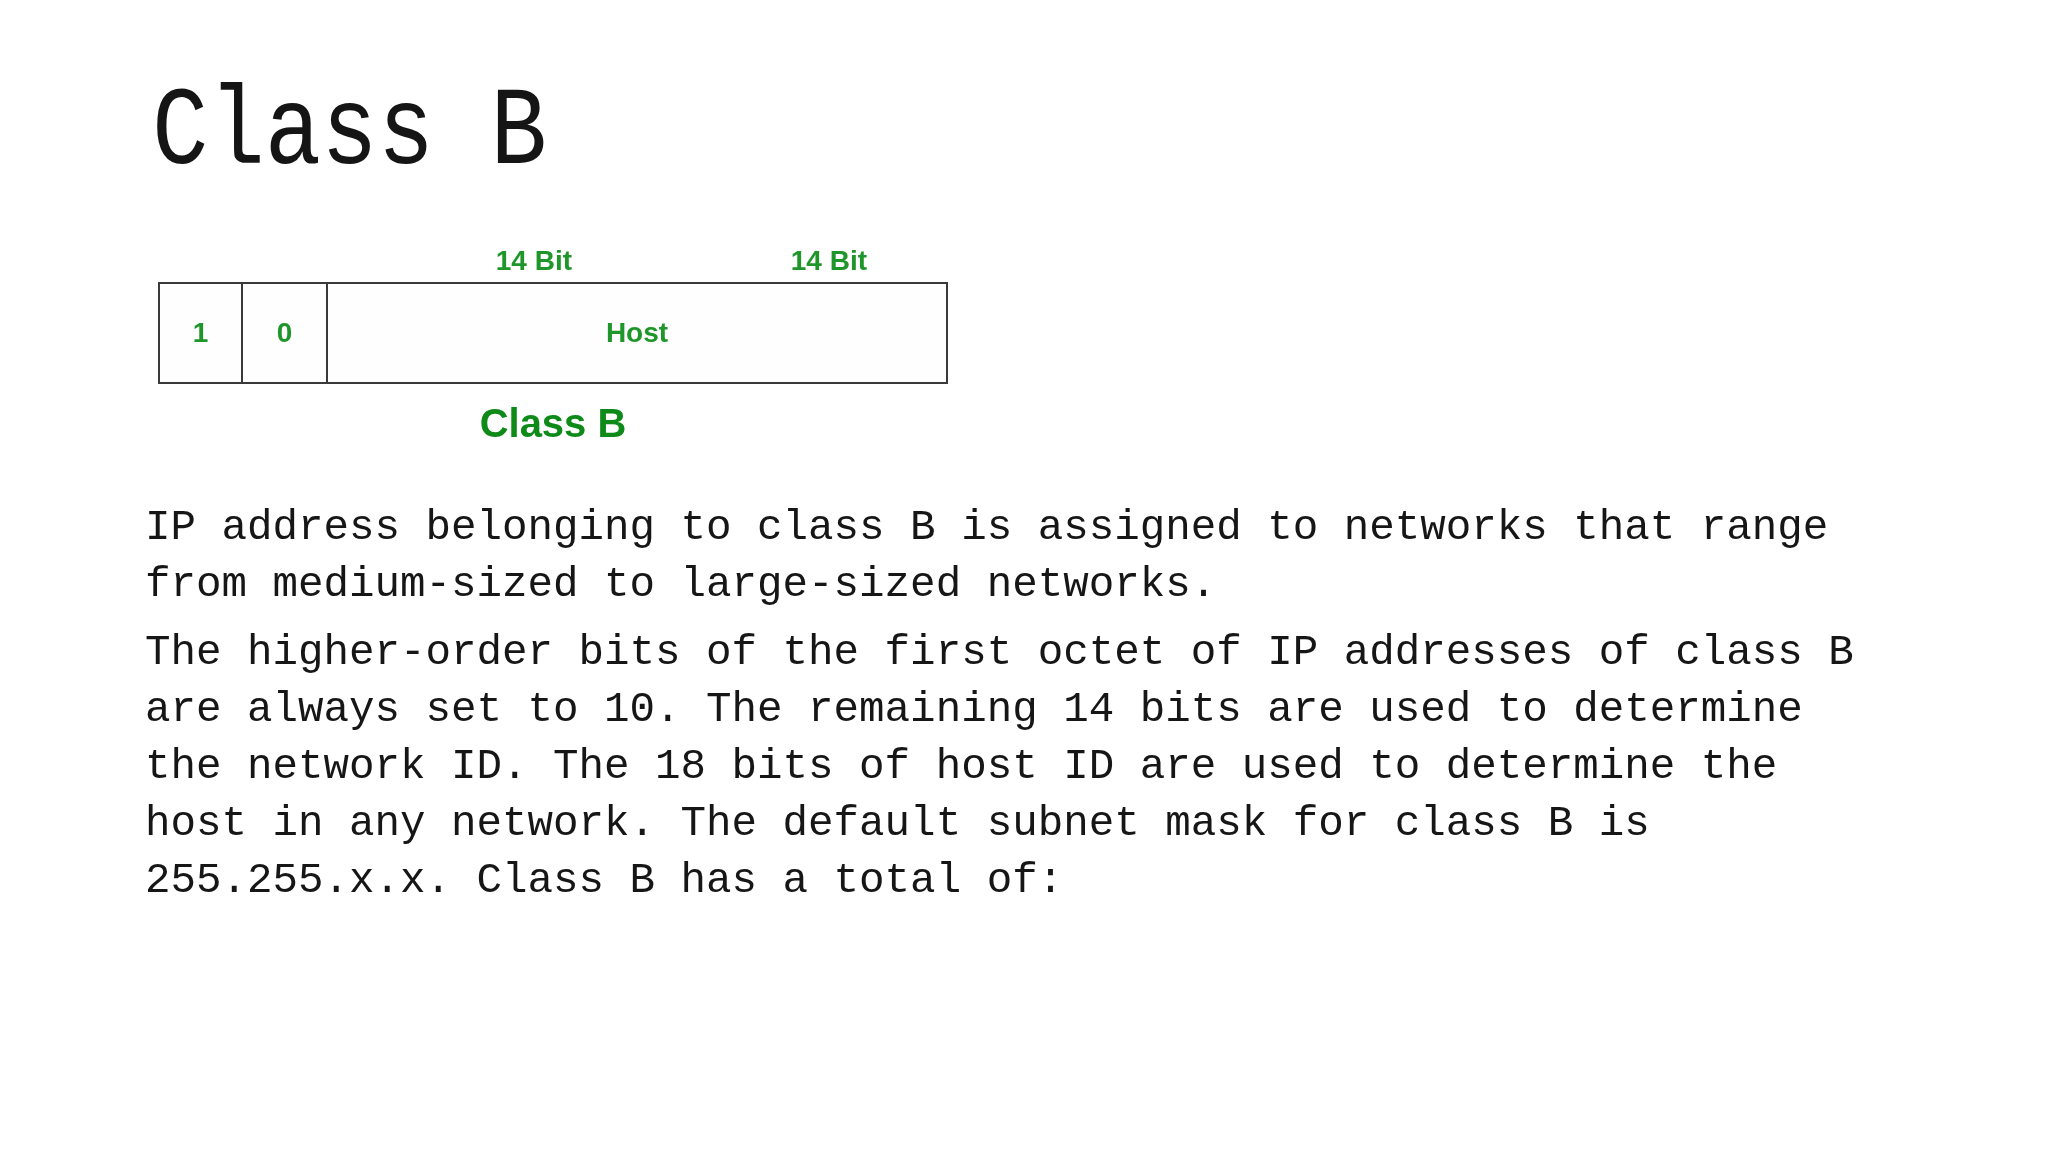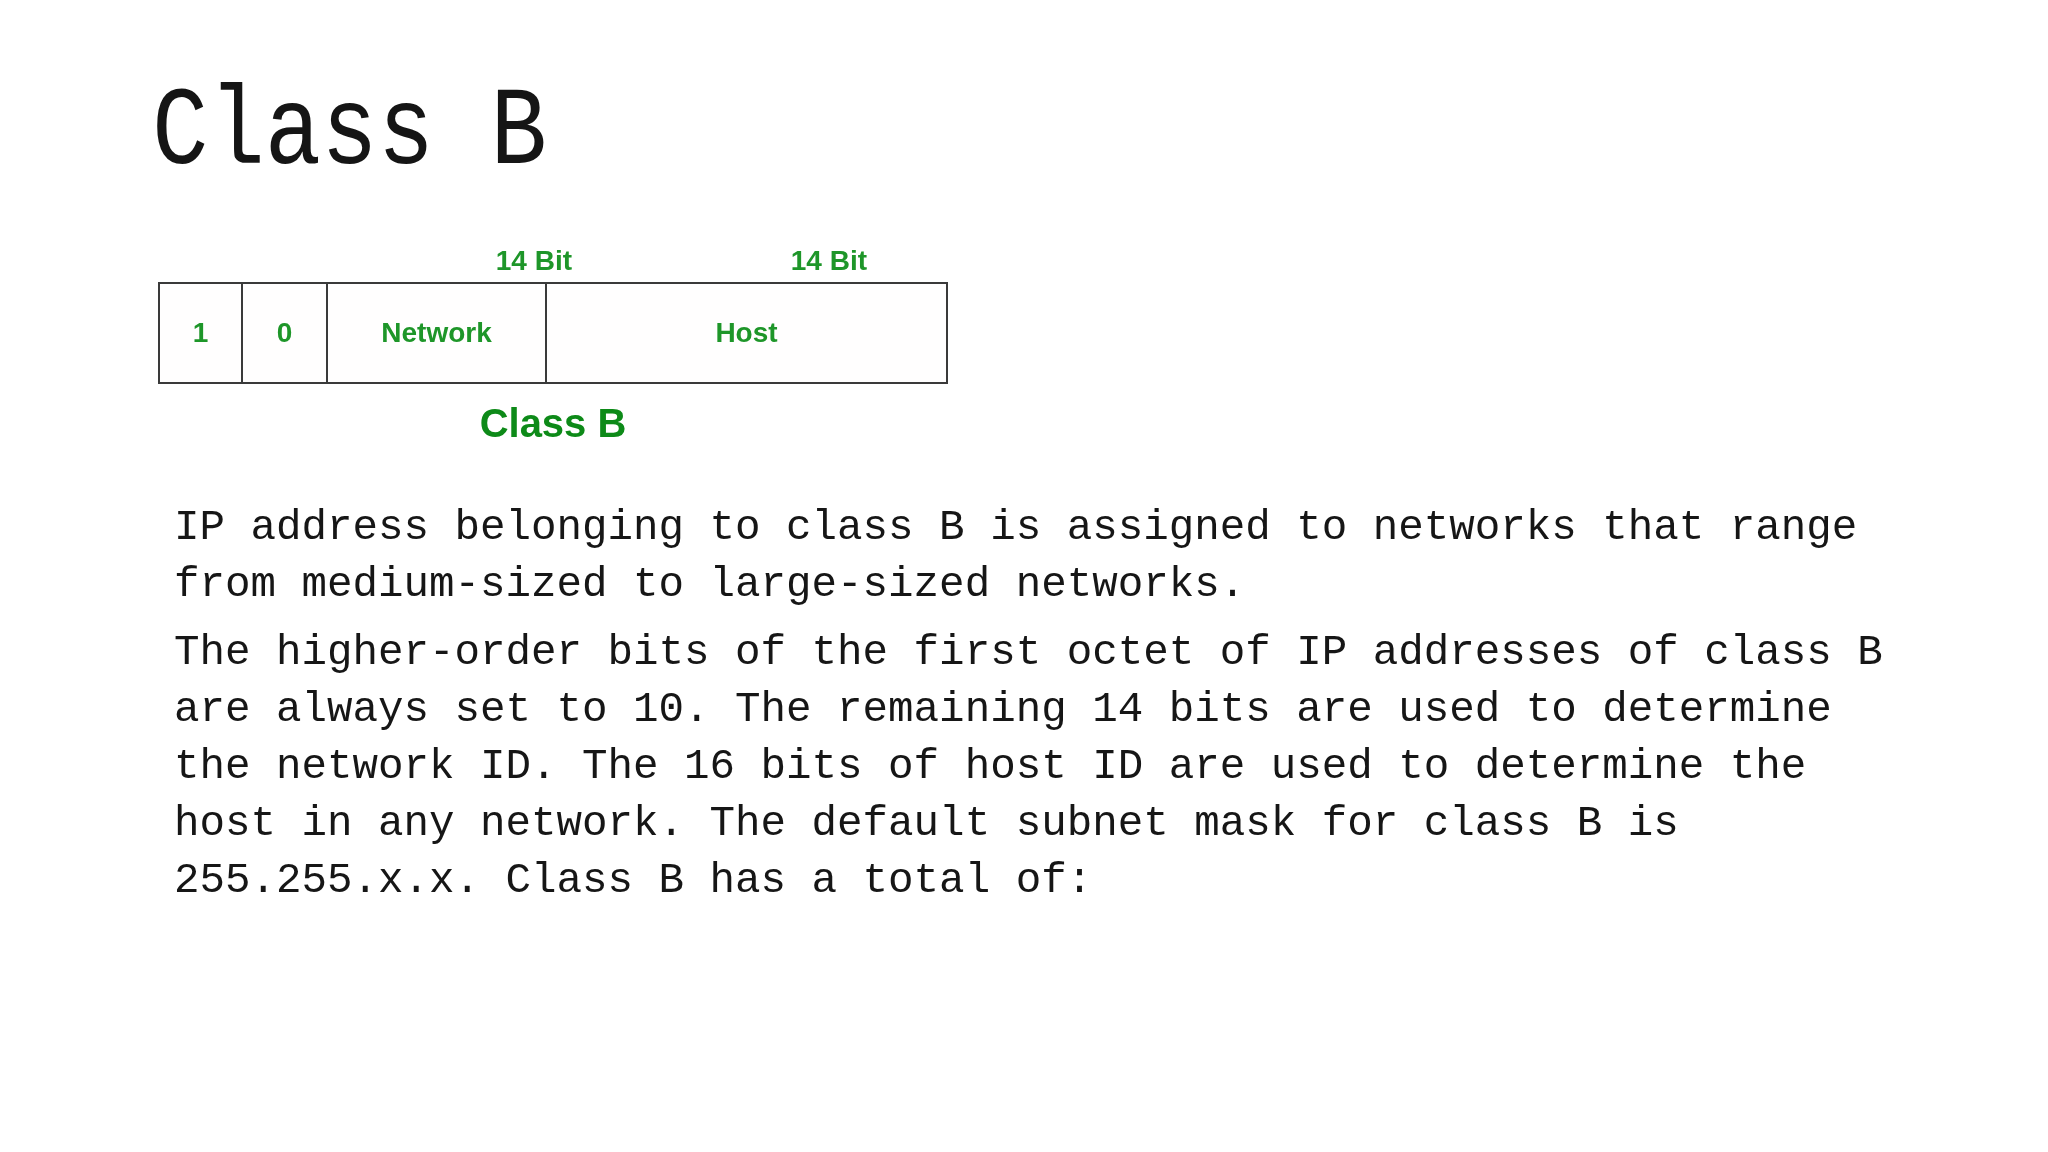--- a/index.html
+++ b/index.html
@@ -65,21 +65,21 @@
     left: 158px;
     top: 401px;
     width: 790px;
     text-align: center;
     font-size: 40px;
     font-weight: 700;
     color: #0d8a18;
   }
   .textblock {
     position: absolute;
-    left: 174px;
+    left: 145px;
     top: 500px;
     color: #161616;
     font-family: "Liberation Mono", "DejaVu Sans Mono", monospace;
     font-size: 42.5px;
     line-height: 57px;
   }
   .textblock p { margin: 0 0 11px 0; width: 68.5ch; }
   .textblock p.para-details { margin-bottom: 20px; }
   .textblock p.bullet { margin-bottom: 18px; }
   .textblock p.closing { margin-bottom: 0; }
@@ -92,27 +92,26 @@
 
   <h1 class="title">Class B</h1>
 
   <div>
     <div class="bit-label label-14">14 Bit</div>
     <div class="bit-label label-16">14 Bit</div>
 
     <div class="bitbox">
       <div class="cell c1">1</div>
       <div class="cell c0">0</div>
-      <div class="cell cnet">Network</div>
       <div class="cell chost">Host</div>
     </div>
 
     <div class="caption">Class B</div>
   </div>
 
   <div class="textblock">
     <p class="para-intro">IP address belonging to class B is assigned to networks that range from medium-sized to large-sized networks.</p>
-    <p class="para-details">The higher-order bits of the first octet of IP addresses of class B are always set to 10. The remaining 14 bits are used to determine the network ID. The 16 bits of host ID are used to determine the host in any network. The default subnet mask for class B is 255.255.x.x. Class B has a total of:</p>
+    <p class="para-details">The higher-order bits of the first octet of IP addresses of class B are always set to 10. The remaining 14 bits are used to determine the network ID. The 18 bits of host ID are used to determine the host in any network. The default subnet mask for class B is 255.255.x.x. Class B has a total of:</p>
 
 
   </div>
 
 </div>
 
 </body></html>

